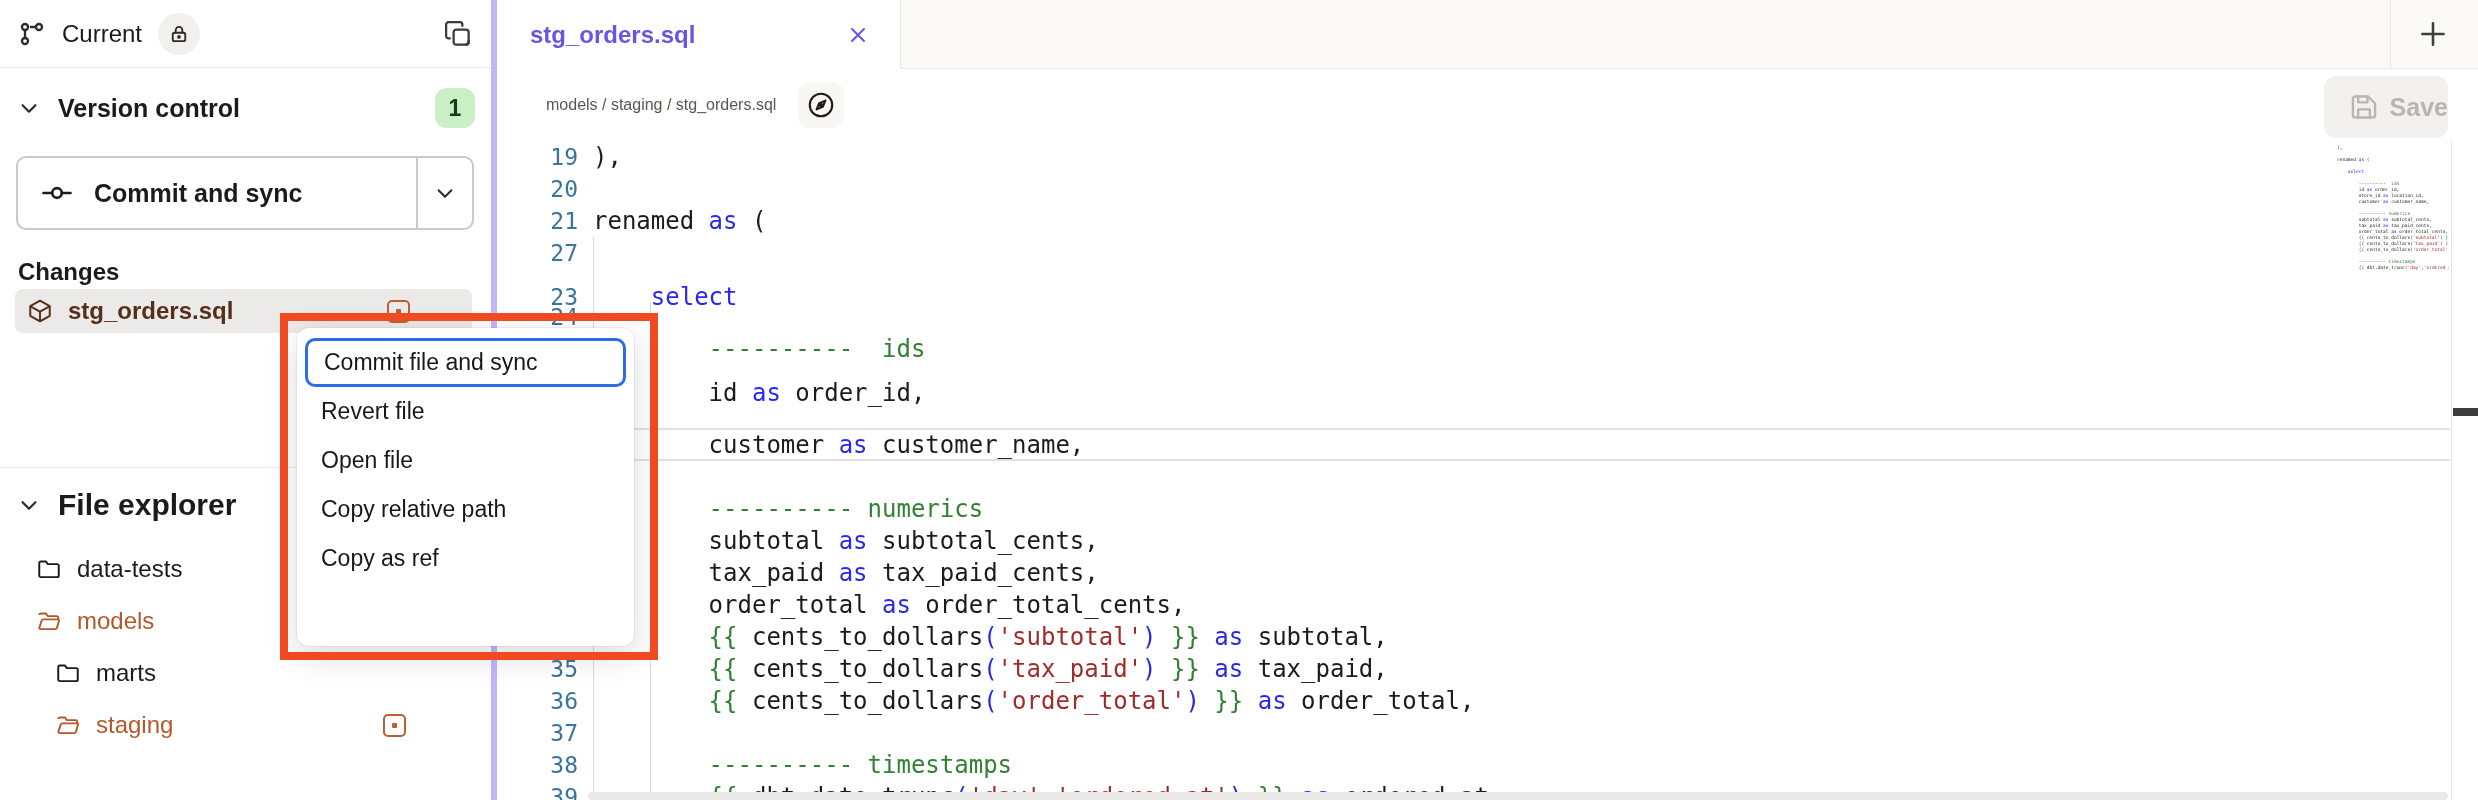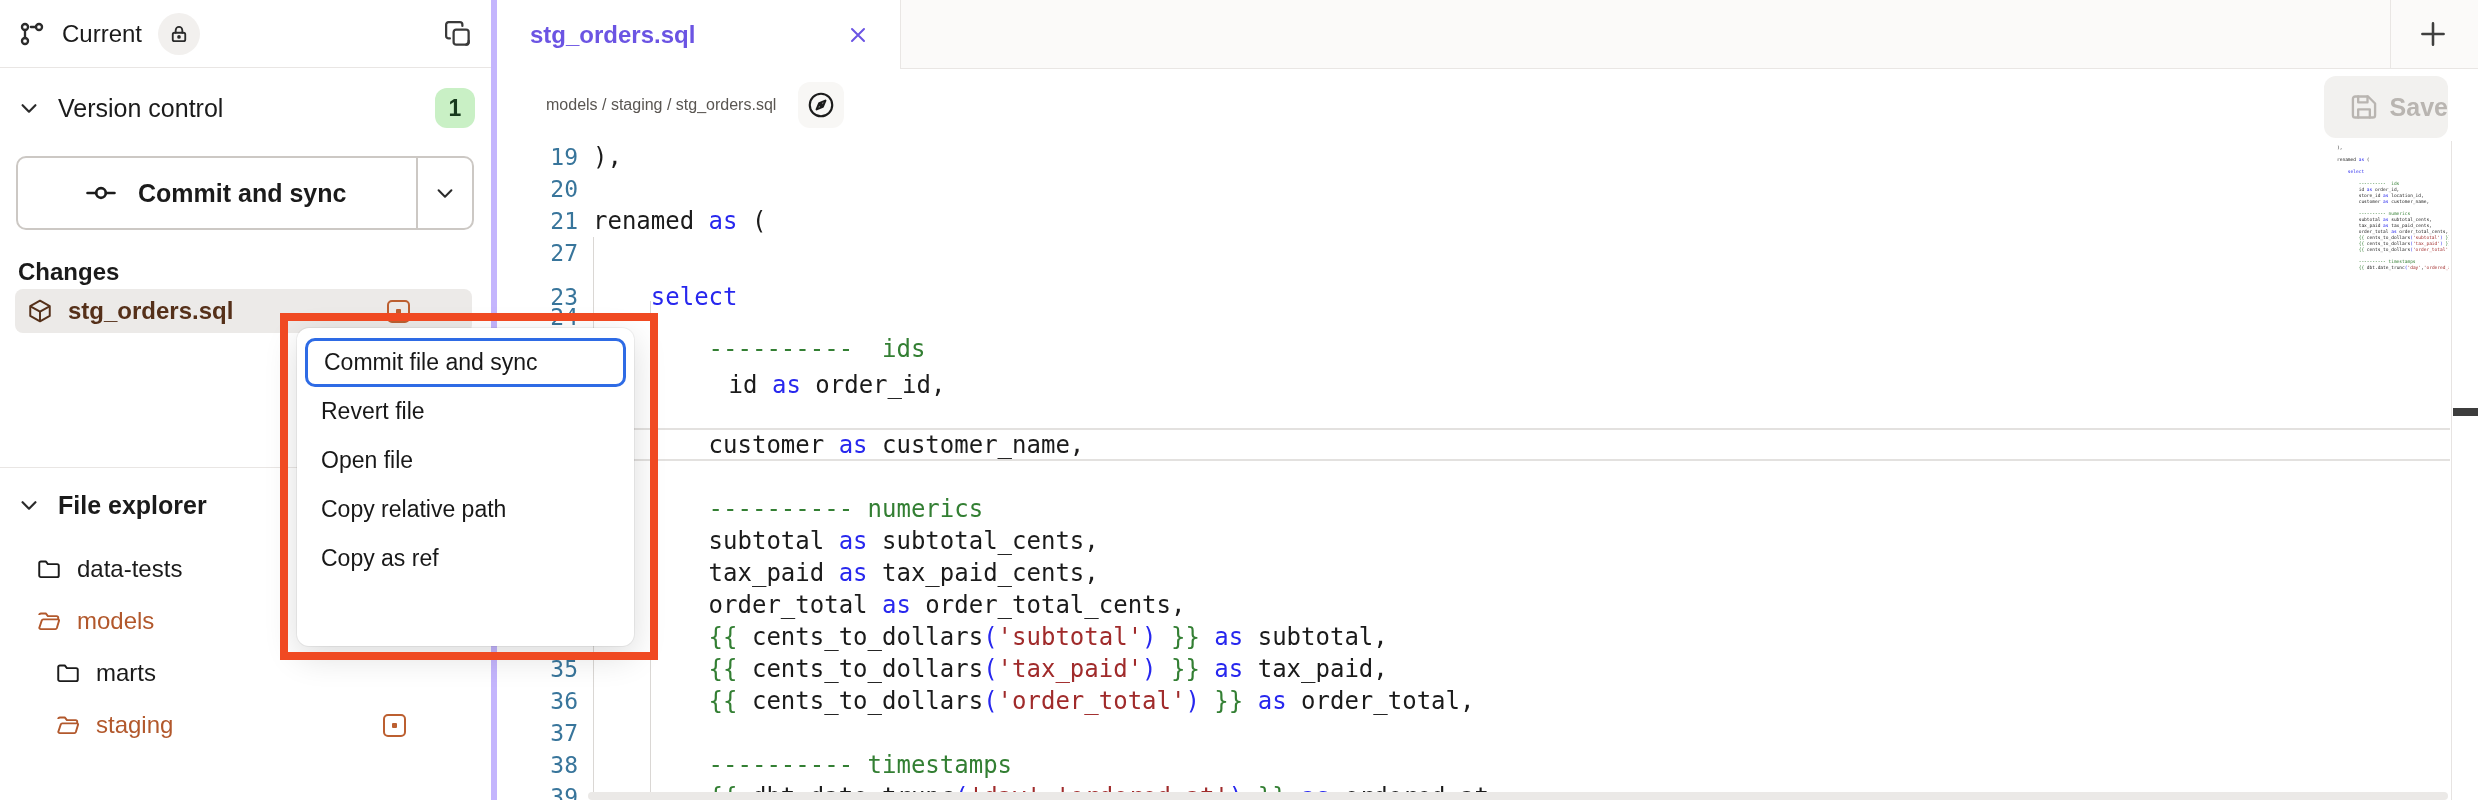--- a/index.html
+++ b/index.html
@@ -12,34 +12,34 @@
 
   
   .sidebar{position:absolute;left:0;top:0;width:497px;height:800px;background:#fff;border-right:6px solid #c4b5fd;box-sizing:border-box;}
   .sb-top{position:absolute;left:0;top:0;right:0;height:68px;display:flex;align-items:center;gap:16px;padding:0 18px;border-bottom:1px solid #e9e6e4;box-sizing:border-box;}
   .sb-top .label{font-size:24px;color:#1b1b1b;}
   .lock-pill{width:42px;height:42px;border-radius:50%;background:#f2f0ee;display:flex;align-items:center;justify-content:center;}
   .sb-top .spacer{flex:1;}
   .icon-btn{display:flex;align-items:center;justify-content:center;cursor:pointer;}
 
   .vc-row{position:absolute;left:18px;right:16px;top:86px;height:44px;display:flex;align-items:center;gap:18px;}
-  .vc-title{font-size:25px;font-weight:400;}
+  .vc-title{font-size:25px;font-weight:700;}
   .badge-green{margin-left:auto;min-width:40px;height:40px;border-radius:12px;background:#c9f0c5;display:flex;align-items:center;justify-content:center;font-size:23px;font-weight:600;color:#173a1d;}
 
   .commit-btn{position:absolute;left:16px;right:17px;top:156px;height:74px;border:2px solid #ccc8c4;border-radius:10px;background:#fff;display:flex;box-sizing:border-box;}
-  .commit-main{flex:1;display:flex;align-items:center;gap:20px;padding-left:22px;font-size:25px;font-weight:600;cursor:pointer;margin-left:44px;}
+  .commit-main{flex:1;display:flex;align-items:center;gap:20px;padding-left:22px;font-size:25px;font-weight:600;cursor:pointer;}
   .commit-caret{width:54px;border-left:2px solid #ccc8c4;display:flex;align-items:center;justify-content:center;cursor:pointer;}
 
   .changes-title{position:absolute;left:18px;top:258px;font-size:24px;font-weight:700;}
   .changes-row{position:absolute;left:15px;top:289px;width:457px;height:44px;background:#eceae8;border-radius:8px;display:flex;align-items:center;gap:15px;padding:0 12px;box-sizing:border-box;cursor:pointer;}
   .changes-name{font-size:24px;font-weight:600;color:#553019;}
 
   .fe-divider{position:absolute;left:0;right:0;top:467px;height:1px;background:#e9e6e4;}
   .fe-header{position:absolute;left:18px;right:16px;top:483px;height:44px;display:flex;align-items:center;gap:18px;}
-  .fe-title{font-size:25px;font-weight:700;}
+  .fe-title{font-size:30px;font-weight:700;}
 
   .tree{position:absolute;left:0;right:1px;top:543px;}
   .tree-item{height:52px;display:flex;align-items:center;gap:15px;font-size:24px;cursor:pointer;}
   .tree-item.lvl1{padding-left:36px;}
   .tree-item.lvl2{padding-left:55px;}
   .tree-item.orange{color:#b2582c;}
   .mod-badge{width:23px;height:23px;border:2.5px solid #bc5f30;border-radius:5px;box-sizing:border-box;position:relative;}
   .mod-badge::after{content:"";position:absolute;left:50%;top:50%;width:5px;height:5px;margin:-2.5px 0 0 -2.5px;border-radius:1px;background:#bc5f30;}
   .tree-item .mod-badge{margin-left:auto;margin-right:84px;}
   .changes-row .mod-badge{margin-left:auto;margin-right:50px;}
@@ -257,21 +257,21 @@
       <div class="guide g1"></div>
       <div class="guide g2"></div>
       <div>
           <div class="crow" style="top: 0px;"><span class="ln">19</span><span class="ct"><span class="tk-t">),</span></span></div>
           <div class="crow" style="top: 32px;"><span class="ln">20</span><span class="ct"></span></div>
           <div class="crow" style="top: 64px;"><span class="ln">21</span><span class="ct"><span class="tk-t">renamed </span><span class="tk-k">as</span><span class="tk-t"> (</span></span></div>
           <div class="crow" style="top: 96px;"><span class="ln">27</span><span class="ct"></span></div>
           <div class="crow" style="top: 140px;"><span class="ln">23</span><span class="ct"><span class="tk-t">    </span><span class="tk-k">select</span></span></div>
           <div class="crow" style="top: 160px;"><span class="ln">24</span><span class="ct"></span></div>
           <div class="crow" style="top: 192px;"><span class="ln">25</span><span class="ct"><span class="tk-t">        </span><span class="tk-c">----------  ids</span></span></div>
-          <div class="crow" style="top: 228px; gap: 20px;"><span class="ln">26</span><span class="ct"><span class="tk-t">        id </span><span class="tk-k">as</span><span class="tk-t"> order_id,</span></span></div>
+          <div class="crow" style="top: 236px;"><span class="ln">26</span><span class="ct"><span class="tk-t">        id </span><span class="tk-k">as</span><span class="tk-t"> order_id,</span></span></div>
           <div class="crow" style="top: 256px;"><span class="ln">27</span></div>
           <div class="crow" style="top: 288px;"><span class="ln">28</span><span class="ct"><span class="tk-t">        customer </span><span class="tk-k">as</span><span class="tk-t"> customer_name,</span></span></div>
           <div class="crow" style="top: 320px;"><span class="ln">29</span><span class="ct"></span></div>
           <div class="crow" style="top: 352px;"><span class="ln">30</span><span class="ct"><span class="tk-t">        </span><span class="tk-c">---------- numerics</span></span></div>
           <div class="crow" style="top: 384px;"><span class="ln">31</span><span class="ct"><span class="tk-t">        subtotal </span><span class="tk-k">as</span><span class="tk-t"> subtotal_cents,</span></span></div>
           <div class="crow" style="top: 416px;"><span class="ln">32</span><span class="ct"><span class="tk-t">        tax_paid </span><span class="tk-k">as</span><span class="tk-t"> tax_paid_cents,</span></span></div>
           <div class="crow" style="top: 448px;"><span class="ln">33</span><span class="ct"><span class="tk-t">        order_total </span><span class="tk-k">as</span><span class="tk-t"> order_total_cents,</span></span></div>
           <div class="crow" style="top: 480px;"><span class="ln">34</span><span class="ct"><span class="tk-t">        </span><span class="tk-j">{{ </span><span class="tk-t">cents_to_dollars</span><span class="tk-p">(</span><span class="tk-s">'subtotal'</span><span class="tk-p">)</span><span class="tk-j"> }}</span><span class="tk-t"> </span><span class="tk-k">as</span><span class="tk-t"> subtotal,</span></span></div>
           <div class="crow" style="top: 512px;"><span class="ln">35</span><span class="ct"><span class="tk-t">        </span><span class="tk-j">{{ </span><span class="tk-t">cents_to_dollars</span><span class="tk-p">(</span><span class="tk-s">'tax_paid'</span><span class="tk-p">)</span><span class="tk-j"> }}</span><span class="tk-t"> </span><span class="tk-k">as</span><span class="tk-t"> tax_paid,</span></span></div>
           <div class="crow" style="top: 544px;"><span class="ln">36</span><span class="ct"><span class="tk-t">        </span><span class="tk-j">{{ </span><span class="tk-t">cents_to_dollars</span><span class="tk-p">(</span><span class="tk-s">'order_total'</span><span class="tk-p">)</span><span class="tk-j"> }}</span><span class="tk-t"> </span><span class="tk-k">as</span><span class="tk-t"> order_total,</span></span></div>

